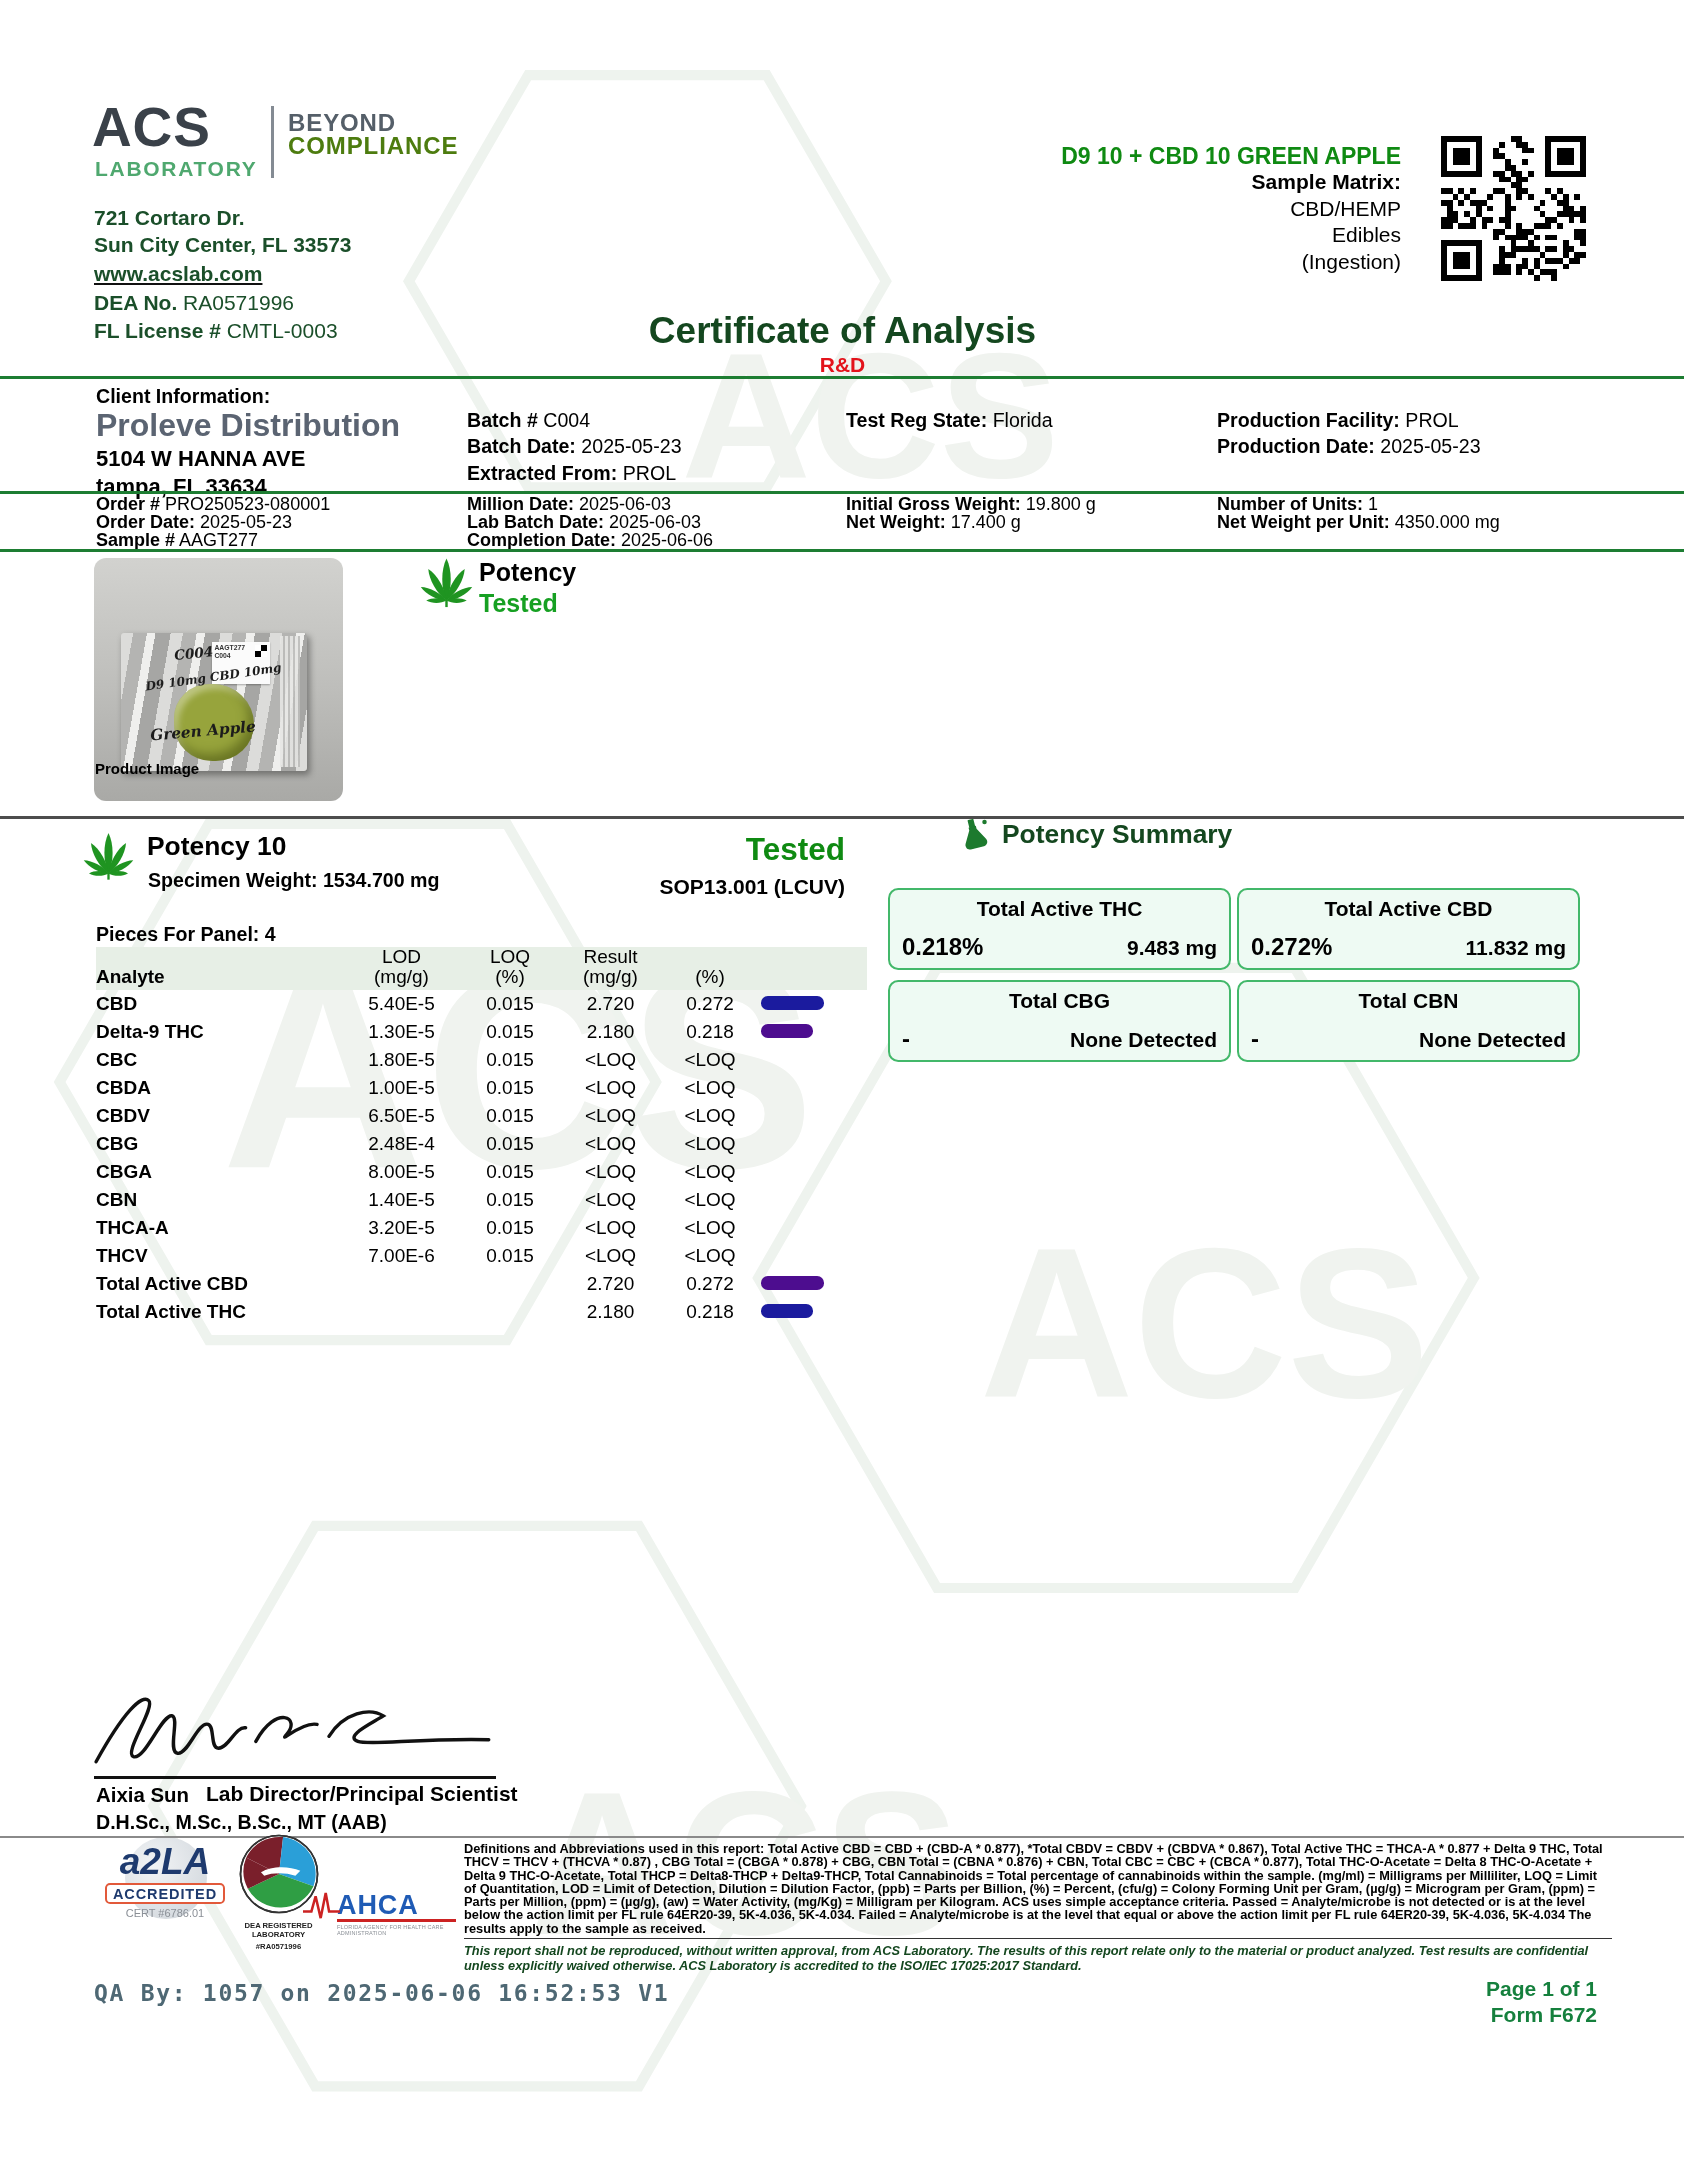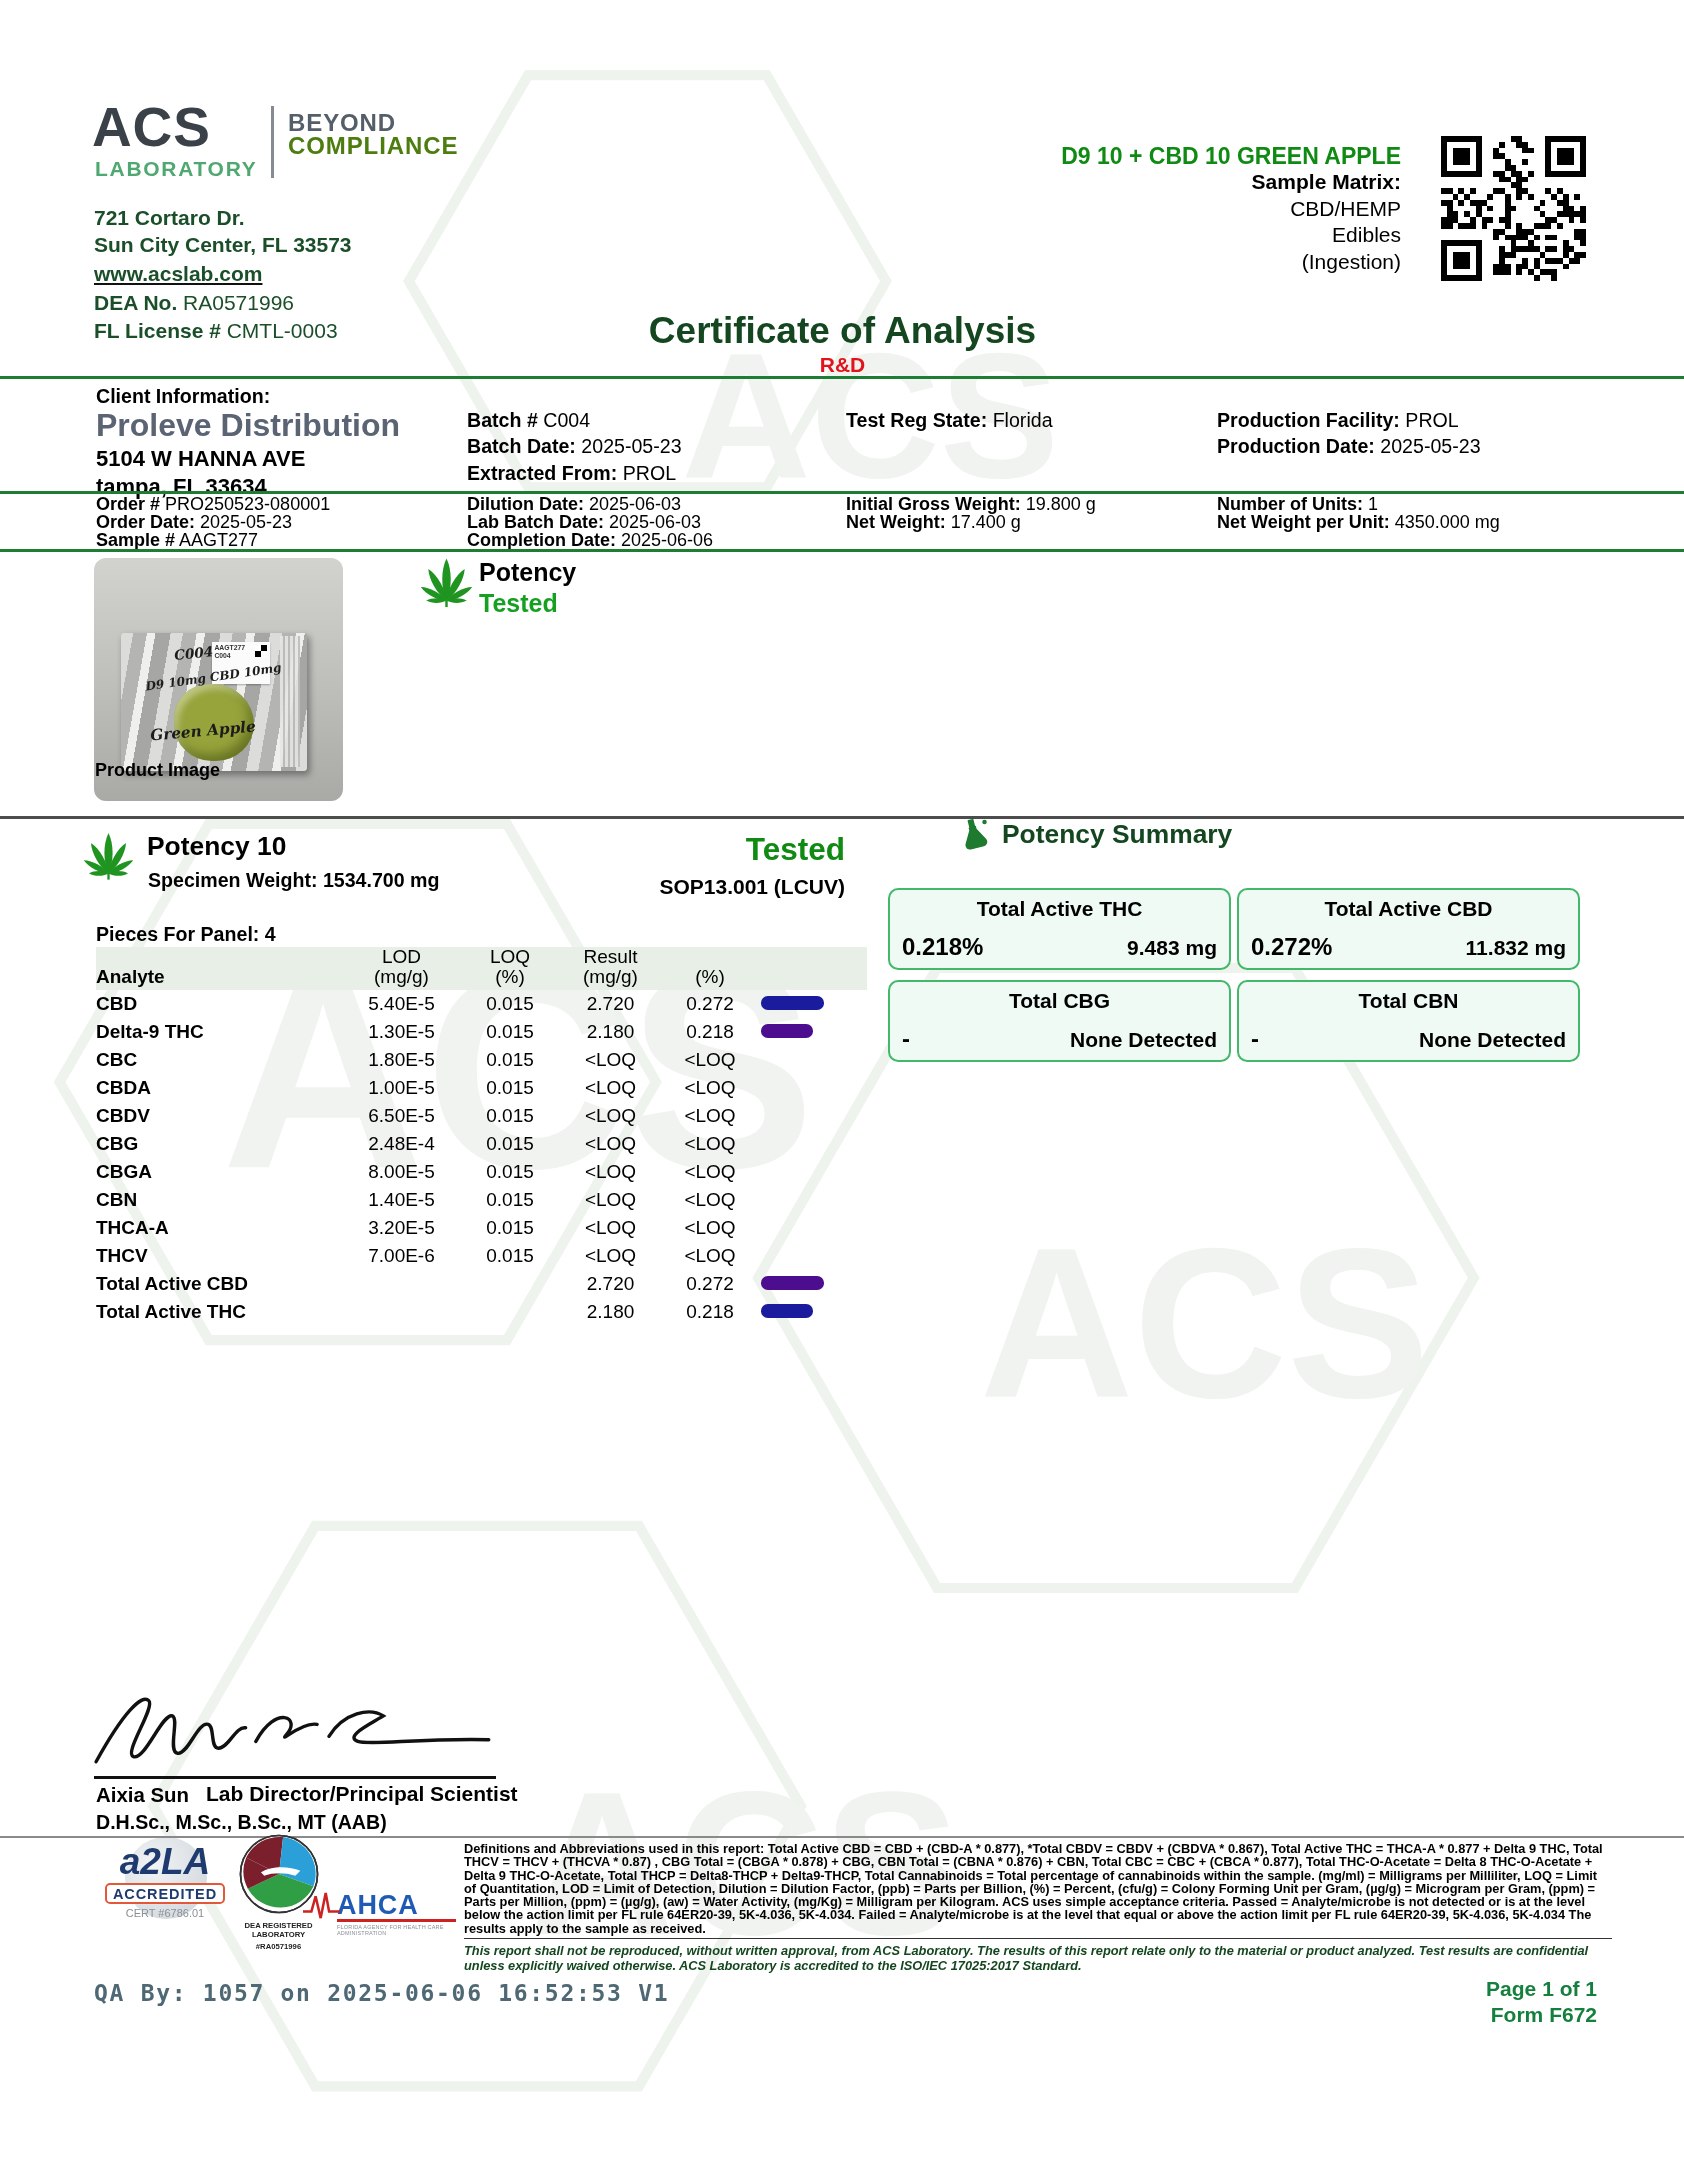--- a/index.html
+++ b/index.html
@@ -47,21 +47,21 @@
     box-shadow:2.6px 3.4px 6px rgba(0,0,0,.35);}
   .bag-seal{position:absolute;right:6.8px;top:3.4px;width:20.4px;height:131px;
     background:repeating-linear-gradient(90deg,#e6e6e4 0 2.6px,#bcbcba 2.6px 5.1px);opacity:.9;}
   .bag-label{position:absolute;right:37px;top:8.5px;width:53px;height:37px;background:#fbfbfb;
     font-size:6.8px;font-weight:bold;color:#333;padding:2.6px;line-height:7.7px;box-shadow:0 0.9px 1.7px rgba(0,0,0,.3);}
   .bag-label .sq{position:absolute;right:3.4px;top:3.4px;width:12px;height:12px;
     background:conic-gradient(#000 0 25%,#fff 0 50%,#000 0 75%,#fff 0);}
   .gummy{position:absolute;left:53px;top:51px;width:80px;height:77px;background:#97a43c;
     border-radius:46% 54% 50% 50%;box-shadow:inset -5.1px -6.8px 10.2px rgba(60,70,10,.5),inset 4.3px 5.1px 6.8px rgba(255,255,240,.4);}
   .hand{position:absolute;color:#1c1c1c;font-style:italic;font-weight:bold;font-family:"DejaVu Serif",serif;}
-  .photo-caption{left:95px;top:760px;font-size:18px;font-weight:bold;}
+  .photo-caption{left:95px;top:760px;font-size:15px;font-weight:bold;}
   
   .badge-potency{left:479px;top:558px;font-size:25px;font-weight:bold;}
   .badge-tested{left:479px;top:589px;font-size:25px;font-weight:bold;color:#16a022;}
   
   .panel-head{left:147px;top:831px;font-size:26.4px;font-weight:bold;text-align:right;}
   .panel-spec{left:148px;top:869px;font-size:19.6px;font-weight:bold;}
   .panel-right{left:545px;top:831px;width:300px;text-align:right;}
   .panel-tested{font-size:31.5px;font-weight:bold;color:#0f8a12;}
   .panel-method{font-size:21px;font-weight:bold;margin-top:6.8px;}
   .pieces{left:96px;top:923px;font-size:19.6px;font-weight:bold;}
@@ -357,21 +357,21 @@
   <div class="abs rule-green" style="top:491px;"></div>
 
   <div class="abs kv2" style="left:96px;top:494px;">
     <span class="k">Order #</span> <span>PRO250523-080001</span></div>
   <div class="abs kv2" style="left:96px;top:512px;">
     <span class="k">Order Date:</span> <span>2025-05-23</span></div>
   <div class="abs kv2" style="left:96px;top:530px;">
     <span class="k">Sample #</span> <span>AAGT277</span></div>
 
   <div class="abs kv2" style="left:467px;top:494px;">
-    <span class="k">Dilution Date:</span> <span>2025-06-03</span></div>
+    <span class="k">Million Date:</span> <span>2025-06-03</span></div>
   <div class="abs kv2" style="left:467px;top:512px;">
     <span class="k">Lab Batch Date:</span> <span>2025-06-03</span></div>
   <div class="abs kv2" style="left:467px;top:530px;">
     <span class="k">Completion Date:</span> <span>2025-06-06</span></div>
 
   <div class="abs kv2" style="left:846px;top:494px;">
     <span class="k">Initial Gross Weight:</span> <span>19.800 g</span></div>
   <div class="abs kv2" style="left:846px;top:512px;">
     <span class="k">Net Weight:</span> <span>17.400 g</span></div>
 

